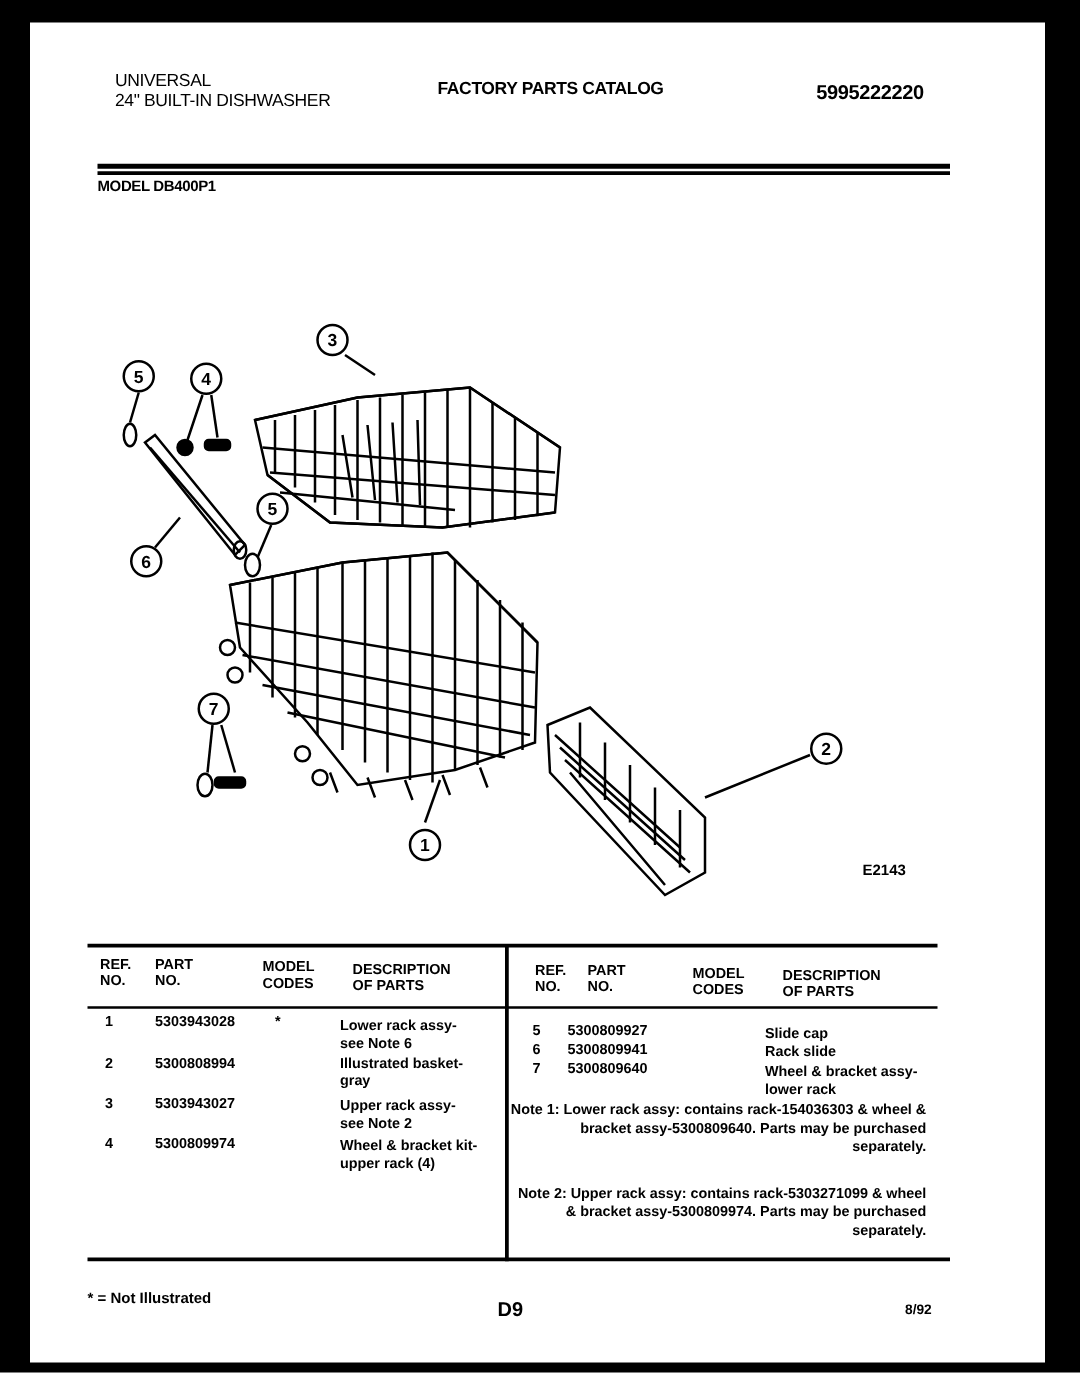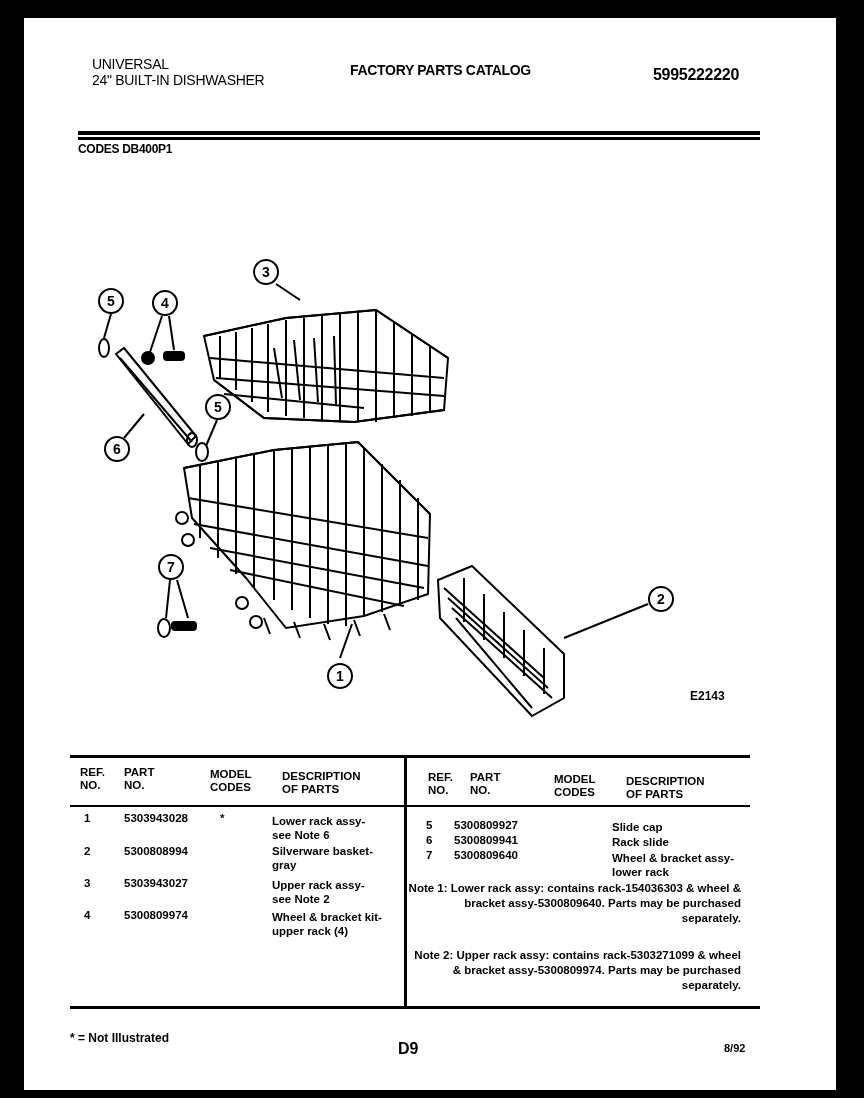--- a/index.html
+++ b/index.html
@@ -46,21 +46,21 @@
 <div class="page">
 
   <div class="abs hdr brand">
     <div>UNIVERSAL</div>
     <div>24" BUILT-IN DISHWASHER</div>
   </div>
   <div class="abs hdr catalog-title">FACTORY PARTS CATALOG</div>
   <div class="abs hdr catalog-num">5995222220</div>
   <div class="abs rule1"></div>
   <div class="abs rule2"></div>
-  <div class="abs hdr model">CODES DB400P1</div>
+  <div class="abs hdr model">MODEL DB400P1</div>
 
   <svg class="abs" style="left:0;top:0" width="812" height="720">
     <g stroke="#000" fill="none" stroke-width="2">
 
       <g>
         <polygon points="180,318 262,300 352,292 424,340 420,392 330,404 240,400 190,362" fill="#fff"></polygon>
         <polyline points="180,318 262,300 352,292 424,340"></polyline>
         <polyline points="190,362 240,400 330,404 420,392"></polyline>
         <path d="M196,318 L196,360 M212,314 L212,372 M228,310 L228,384 M244,306 L244,394 M262,302 L262,398 M280,300 L280,400 M298,298 L298,402 M316,296 L316,403 M334,294 L334,404 M352,292 L352,404 M370,304 L370,400 M388,316 L388,398 M406,328 L406,395"></path>
         <path d="M186,340 L420,360 M192,360 L420,378 M200,376 L340,390"></path>
@@ -166,21 +166,21 @@
   <div class="abs td" style="left:100px;top:793px">5303943028</div>
   <div class="abs td" style="left:196px;top:793px">*</div>
   <div class="abs td" style="left:248px;top:796px">
       <div>Lower rack assy-</div>
       <div>see Note 6</div>
     </div>
 
   <div class="abs td" style="left:60px;top:826px">2</div>
   <div class="abs td" style="left:100px;top:826px">5300808994</div>
   <div class="abs td" style="left:248px;top:826px">
-      <div>Silverware basket-</div>
+      <div>Illustrated basket-</div>
       <div>gray</div>
     </div>
 
   <div class="abs td" style="left:60px;top:858px">3</div>
   <div class="abs td" style="left:100px;top:858px">5303943027</div>
   <div class="abs td" style="left:248px;top:860px">
       <div>Upper rack assy-</div>
       <div>see Note 2</div>
     </div>
 

